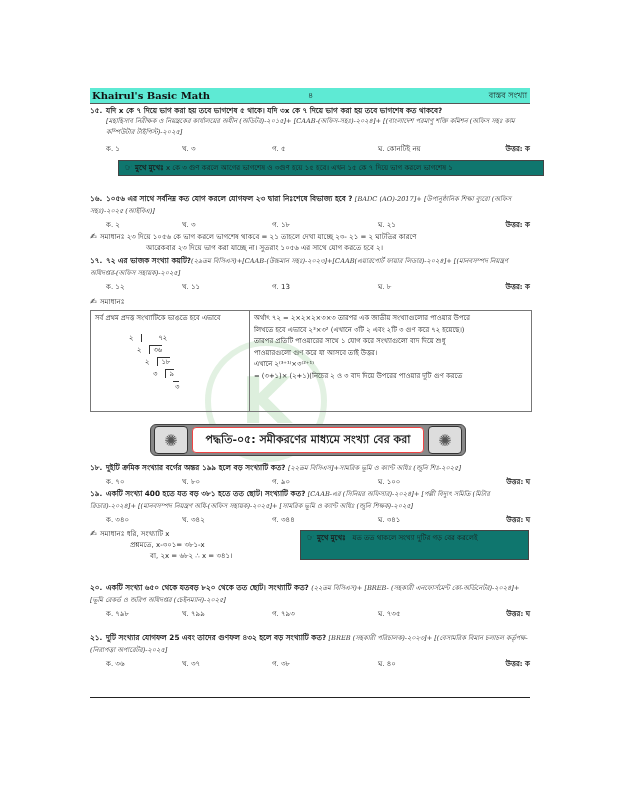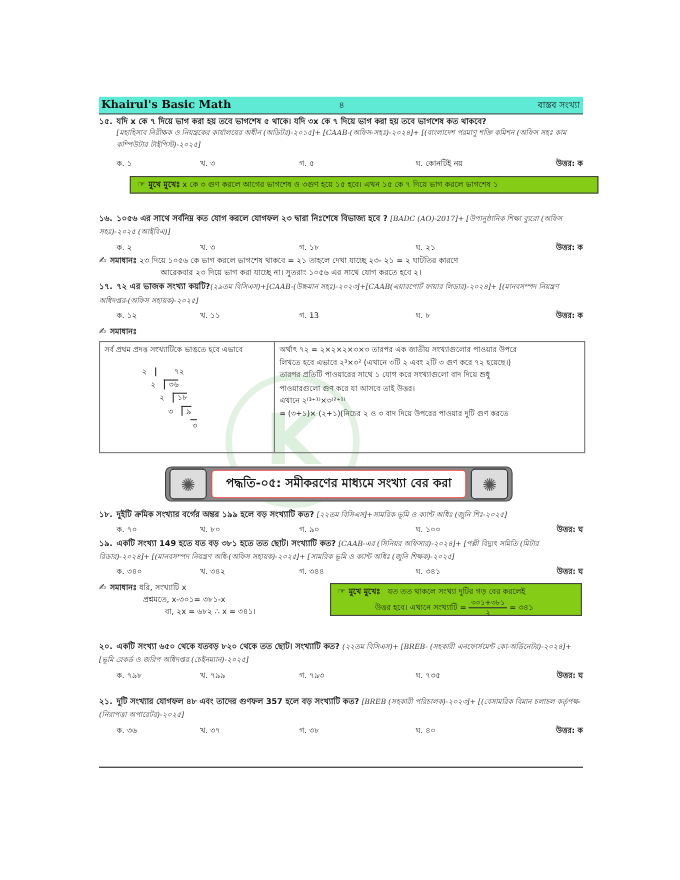--- a/index.html
+++ b/index.html
@@ -12,23 +12,23 @@
   .header .chap { position:absolute; right:3px; font-size:8px; }
   .q { position:absolute; left:90px; width:440px; font-size:7.3px; line-height:11px; }
   .q .num { font-weight:bold; display:inline-block; width:16px; }
   .q .stem { font-weight:bold; }
   .q .ref { font-style:italic; font-family:"DejaVu Serif", serif; font-size:6.6px; color:#333; }
   .q .refline { padding-left:16px; font-style:italic; font-family:"DejaVu Serif", serif; font-size:6.6px; color:#333; }
   .opts { position:absolute; left:106px; width:424px; font-size:7px; height:11px; }
   .opts span { position:absolute; top:0; }
   .opts .o1 { left:0; } .opts .o2 { left:76px; } .opts .o3 { left:166px; } .opts .o4 { left:272px; }
   .opts .ans { right:0; font-weight:bold; }
-  .tipbox { position:absolute; border:1.3px solid #444; background:#84cc16; font-size:7px; line-height:11px; padding:1px 6px; }
+  .tipbox { position:absolute; border:1.3px solid #444; background:#0f766e; font-size:7px; line-height:11px; padding:1px 6px; }
   .sol { position:absolute; left:90px; font-size:7px; line-height:11px; }
-  .sol .lbl { font-weight:bold;text-align:right; }
+  .sol .lbl { font-weight:normal;text-align:right; }
   .pen { display:inline-block; width:10px; font-size:8px; }
   .tbl { position:absolute; left:90px; top:310px; width:440px; height:100px; border:1px solid #777; display:flex; }
   .tbl .l { width:150px; border-right:1px solid #777; padding:2px 4px; font-size:6.8px; line-height:10px; position:relative; }
   .tbl .r { flex:1; padding:2px 4px; font-size:6.8px; line-height:11.5px; }
   .div { position:absolute; font-size:6.8px; }
   .div .row { position:absolute; height:11px; }
   .banner { position:absolute; left:150px; top:424px; width:316px; height:32px; }
   .banner .outer { position:absolute; inset:0; background:#888; border-radius:6px; border:1px solid #444; }
   .banner .medal { position:absolute; top:2px; width:32px; height:26px; background:#ddd; border:1px solid #333; border-radius:4px;
                    display:flex; align-items:center; justify-content:center; font-size:16px; color:#555; }
@@ -132,57 +132,51 @@
 </div>
 <div class="opts" style="top:476px;">
   <span class="o1">ক. ৭০</span>
   <span class="o2">খ. ৮০</span>
   <span class="o3">গ. ৯০</span>
   <span class="o4">ঘ. ১০০</span>
   <span class="ans">উত্তর: ঘ</span>
 </div>
 
 <div class="q" style="top:488px;">
-  <span class="num">১৯.</span><span class="stem">একটি সংখ্যা 149 হতে যত বড় ৩৮১ হতে তত ছোট। সংখ্যাটি কত?</span> <span class="ref">[CAAB-এর (সিনিয়র অফিসার)-২০২৪]+ [পল্লী বিদ্যুৎ সমিতি (মিটার রিডার)-২০২৪]+ [(মানবসম্পদ নিয়ন্ত্রণ অধি-(অফিস সহায়ক)-২০২৫]+ [সামরিক ভূমি ও ক্যান্ট অধিঃ (জুনি শিক্ষক)-২০২৫]</span>
+  <span class="num">১৯.</span><span class="stem">একটি সংখ্যা 400 হতে যত বড় ৩৮১ হতে তত ছোট। সংখ্যাটি কত?</span> <span class="ref">[CAAB-এর (সিনিয়র অফিসার)-২০২৪]+ [পল্লী বিদ্যুৎ সমিতি (মিটার রিডার)-২০২৪]+ [(মানবসম্পদ নিয়ন্ত্রণ অধি-(অফিস সহায়ক)-২০২৫]+ [সামরিক ভূমি ও ক্যান্ট অধিঃ (জুনি শিক্ষক)-২০২৫]</span>
 </div>
 <div class="opts" style="top:514px;">
   <span class="o1">ক. ৩৪০</span>
   <span class="o2">খ. ৩৪২</span>
   <span class="o3">গ. ৩৪৪</span>
   <span class="o4">ঘ. ৩৪১</span>
   <span class="ans">উত্তর: ঘ</span>
 </div>
 <div class="sol" style="top:528px; width:200px;">
   <span class="pen">✍</span><span class="lbl">সমাধানঃ</span> <span>ধরি, সংখ্যাটি x</span>
   <div style="padding-left:40px;">প্রশ্নমতে, x-৩০১= ৩৮১-x</div>
   <div style="padding-left:60px;">বা, ২x = ৬৮২  ∴ x = ৩৪১।</div>
 </div>
 <div class="tipbox" style="left:300px; top:530px; width:215px; height:26px;">
   <div><span class="pen">☞</span><b>মুখে মুখেঃ</b> &nbsp; <span>যত তত থাকলে সংখ্যা দুটির গড় বের করলেই</span></div>
-  <div style="padding-left:34px;"><span>উত্তর হবে। এখানে সংখ্যাটি =</span>
-    <span class="frac">
-        <span class="n">৩০১+৩৮১</span>
-        <span>২</span>
-      </span>
-    <span>= ৩৪১</span></div>
 </div>
 
 <div class="q" style="top:582px;">
   <span class="num">২০.</span><span class="stem">একটি সংখ্যা ৬৫০ থেকে যতবড় ৮২০ থেকে তত ছোট। সংখ্যাটি কত?</span> <span class="ref">(২২তম বিসিএস)+ [BREB- (সহকারী এনফোর্সমেন্ট কো-অর্ডিনেটর)-২০২৪]+ [ভূমি রেকর্ড ও জরিপ অধিদপ্তর (চেইনম্যান)-২০২৫]</span>
 </div>
 <div class="opts" style="top:608px;">
   <span class="o1">ক. ৭৯৮</span>
   <span class="o2">খ. ৭৯৯</span>
   <span class="o3">গ. ৭৯৩</span>
   <span class="o4">ঘ. ৭৩৫</span>
   <span class="ans">উত্তর: ঘ</span>
 </div>
 
 <div class="q" style="top:632px;">
-  <span class="num">২১.</span><span class="stem">দুটি সংখ্যার যোগফল ৪৮ এবং তাদের গুণফল 357 হলে বড় সংখ্যাটি কত?</span> <span class="ref">[BREB (সহকারী পরিচালক)-২০২৩]+ [(বেসামরিক বিমান চলাচল কর্তৃপক্ষ-(নিরাপত্তা অপারেটর)-২০২৫]</span>
+  <span class="num">২১.</span><span class="stem">দুটি সংখ্যার যোগফল 25 এবং তাদের গুণফল ৪৩২ হলে বড় সংখ্যাটি কত?</span> <span class="ref">[BREB (সহকারী পরিচালক)-২০২৩]+ [(বেসামরিক বিমান চলাচল কর্তৃপক্ষ-(নিরাপত্তা অপারেটর)-২০২৫]</span>
 </div>
 <div class="opts" style="top:658px;">
   <span class="o1">ক. ৩৬</span>
   <span class="o2">খ. ৩৭</span>
   <span class="o3">গ. ৩৮</span>
   <span class="o4">ঘ. ৪০</span>
   <span class="ans">উত্তর: ক</span>
 </div>
 
 <div class="footer-rule"></div>

